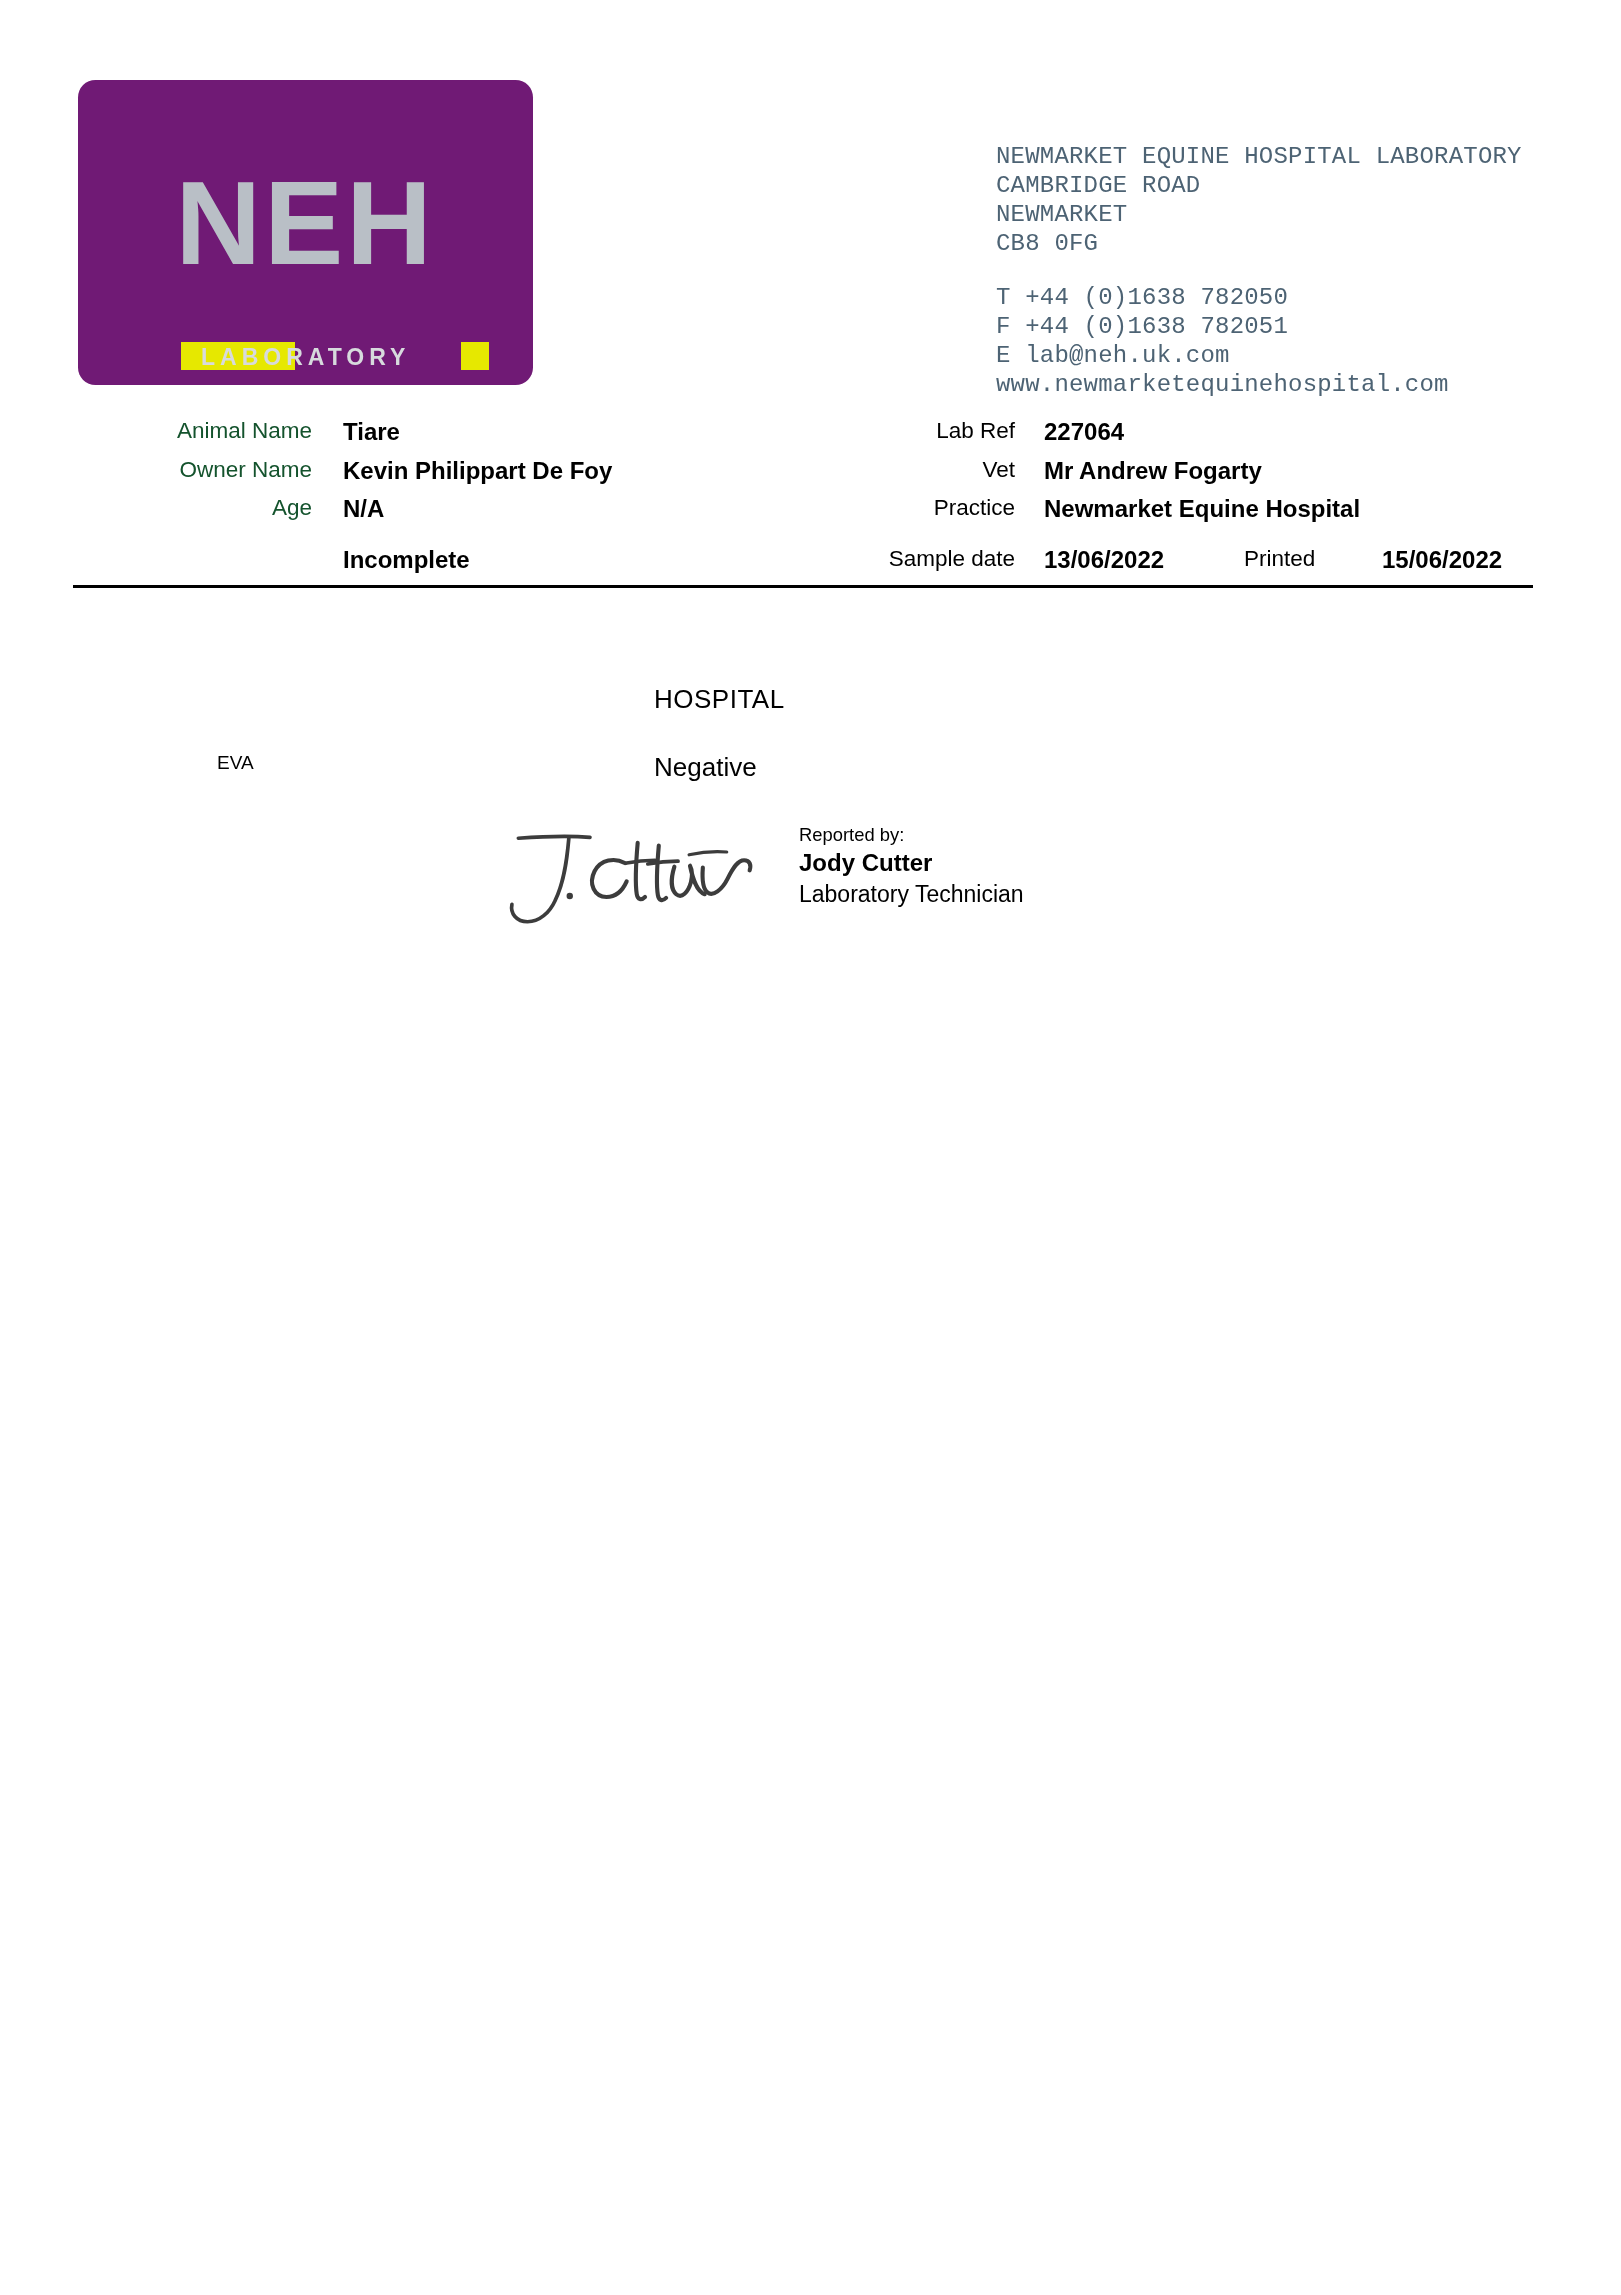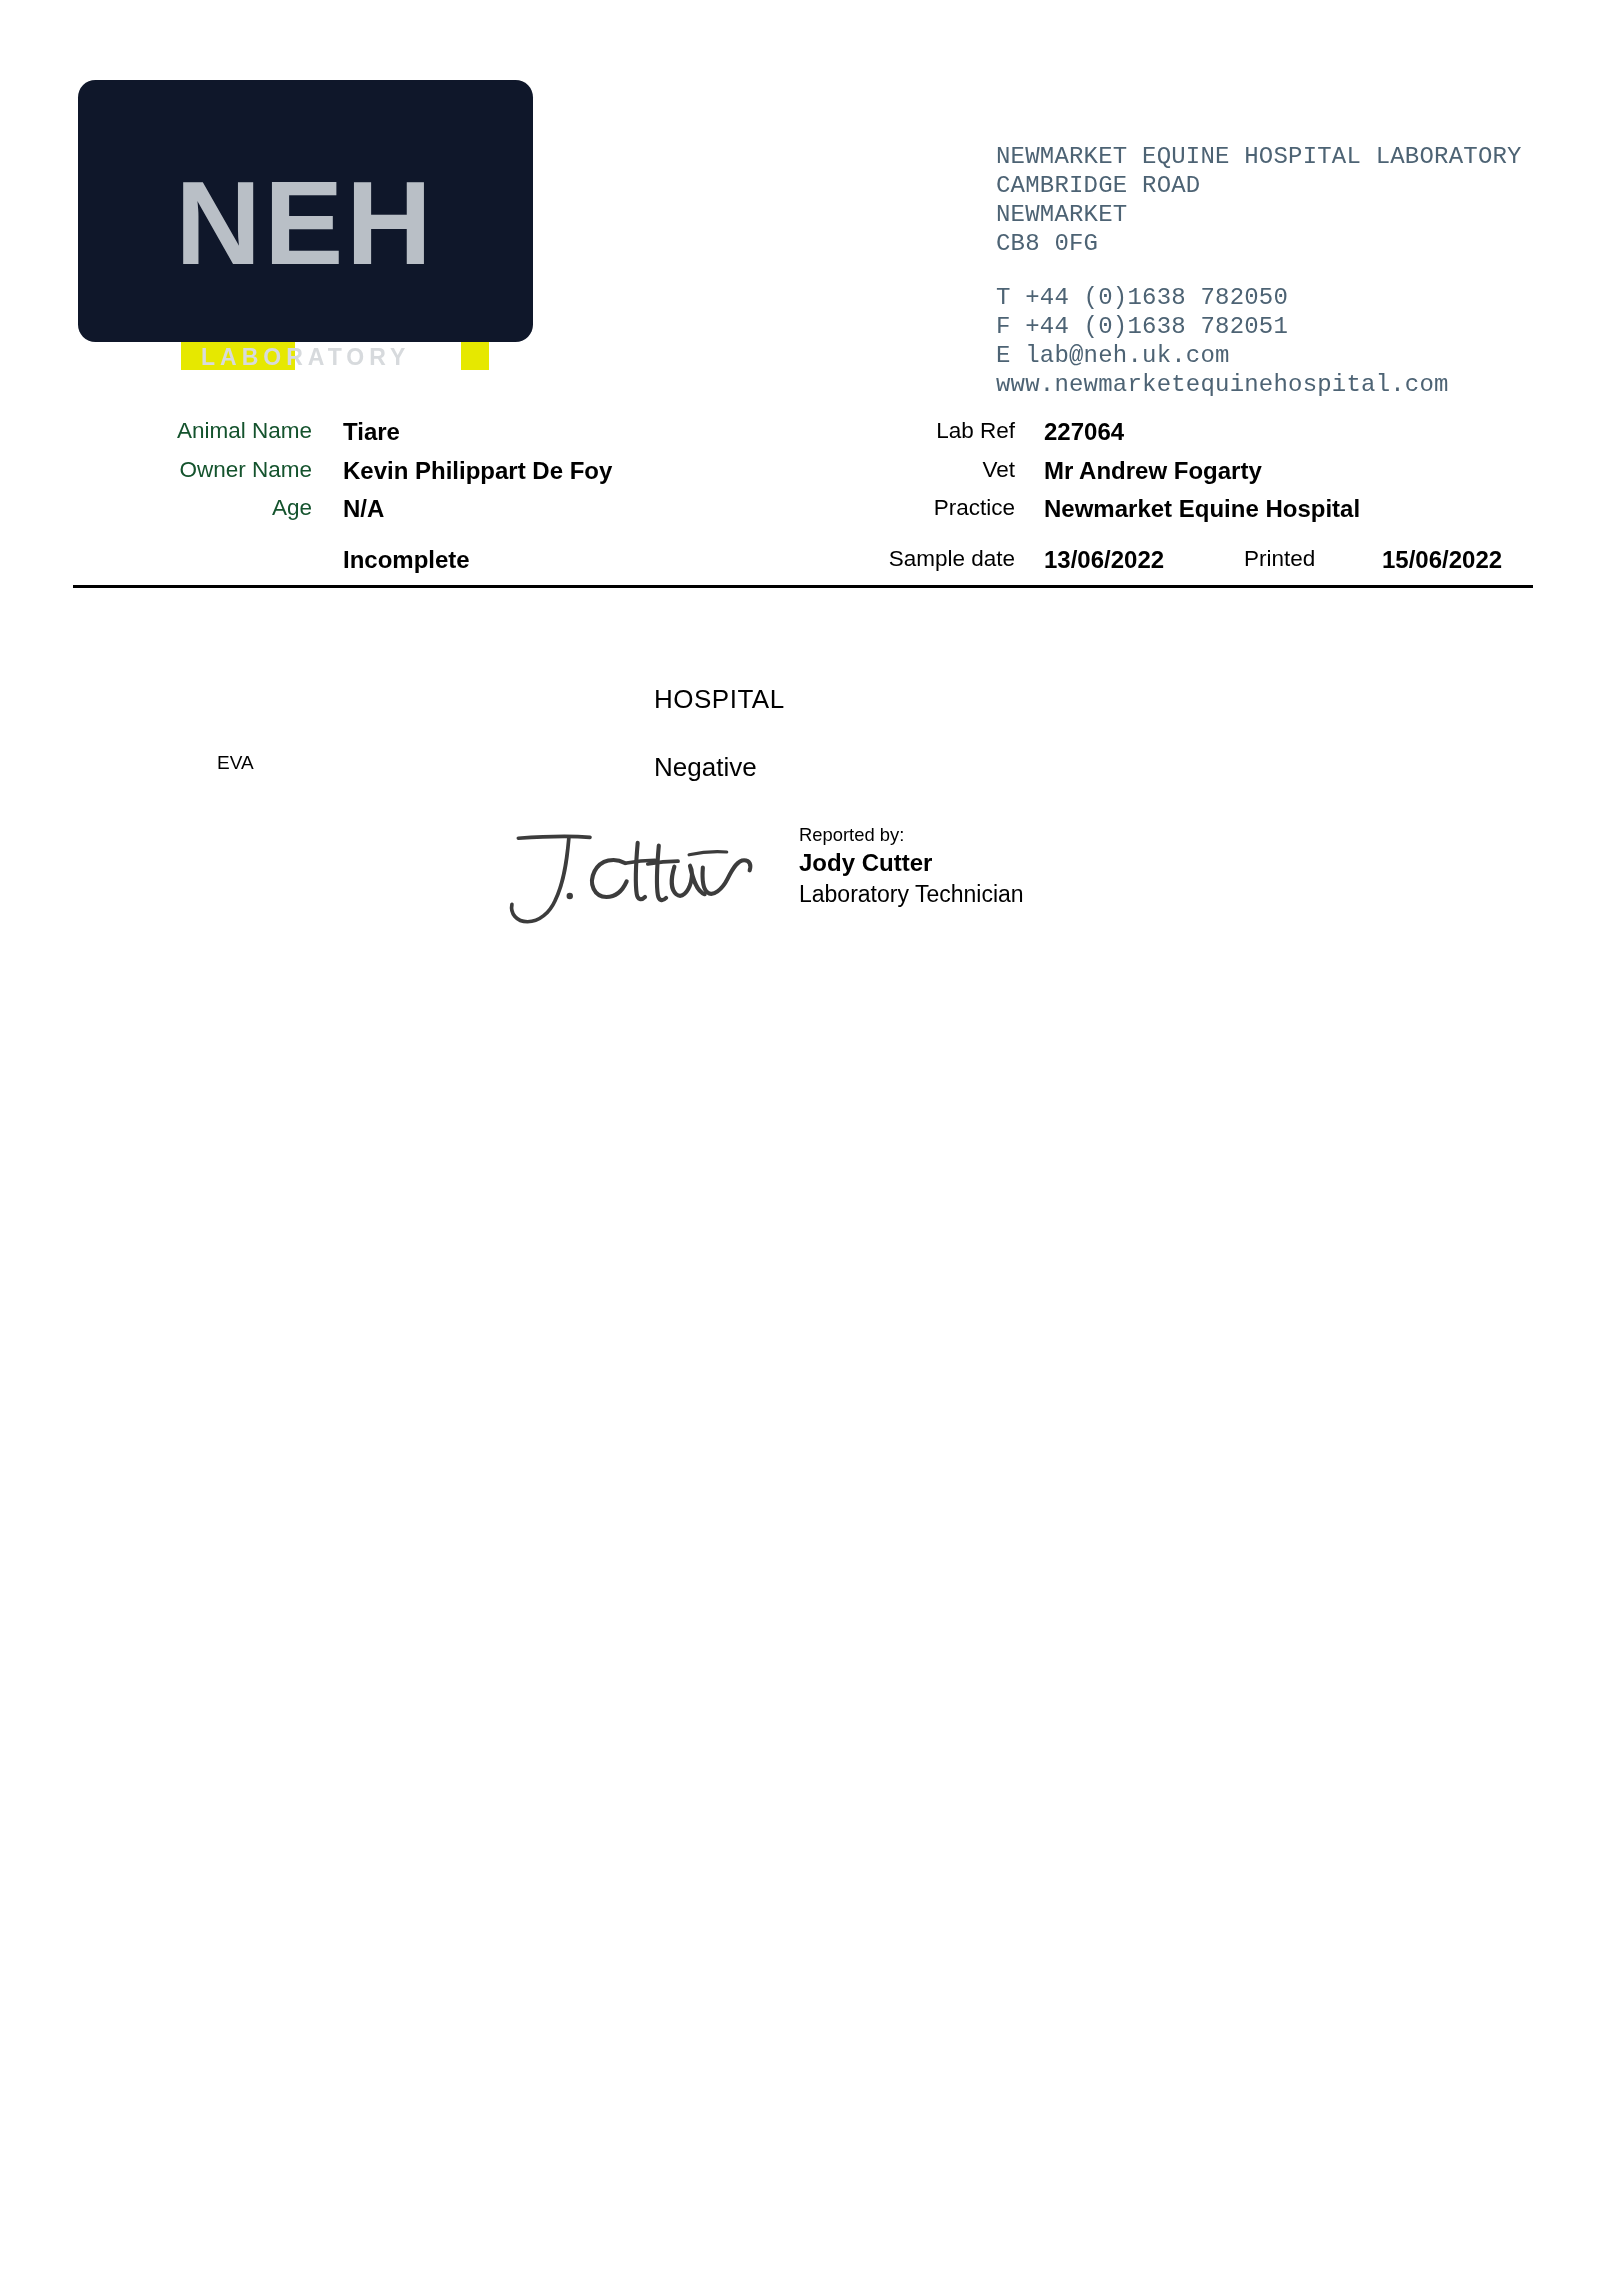--- a/index.html
+++ b/index.html
@@ -30,22 +30,22 @@
     left: 0;
     width: 1622px;
     height: 331px;
   }
 
   .logo-box {
     position: absolute;
     left: 78px;
     top: 6.9px;
     width: 455px;
-    height: 262px;
-    background: #0f172a;
+    height: 305px;
+    background: #701a75;
     border-radius: 17.4px;
   }
   .logo-neh {
     position: absolute;
     left: 27.5px;
     top: 83px;
     width: 399px;
     text-align: center;
     font-family: "Liberation Sans", sans-serif;
     font-weight: bold;

